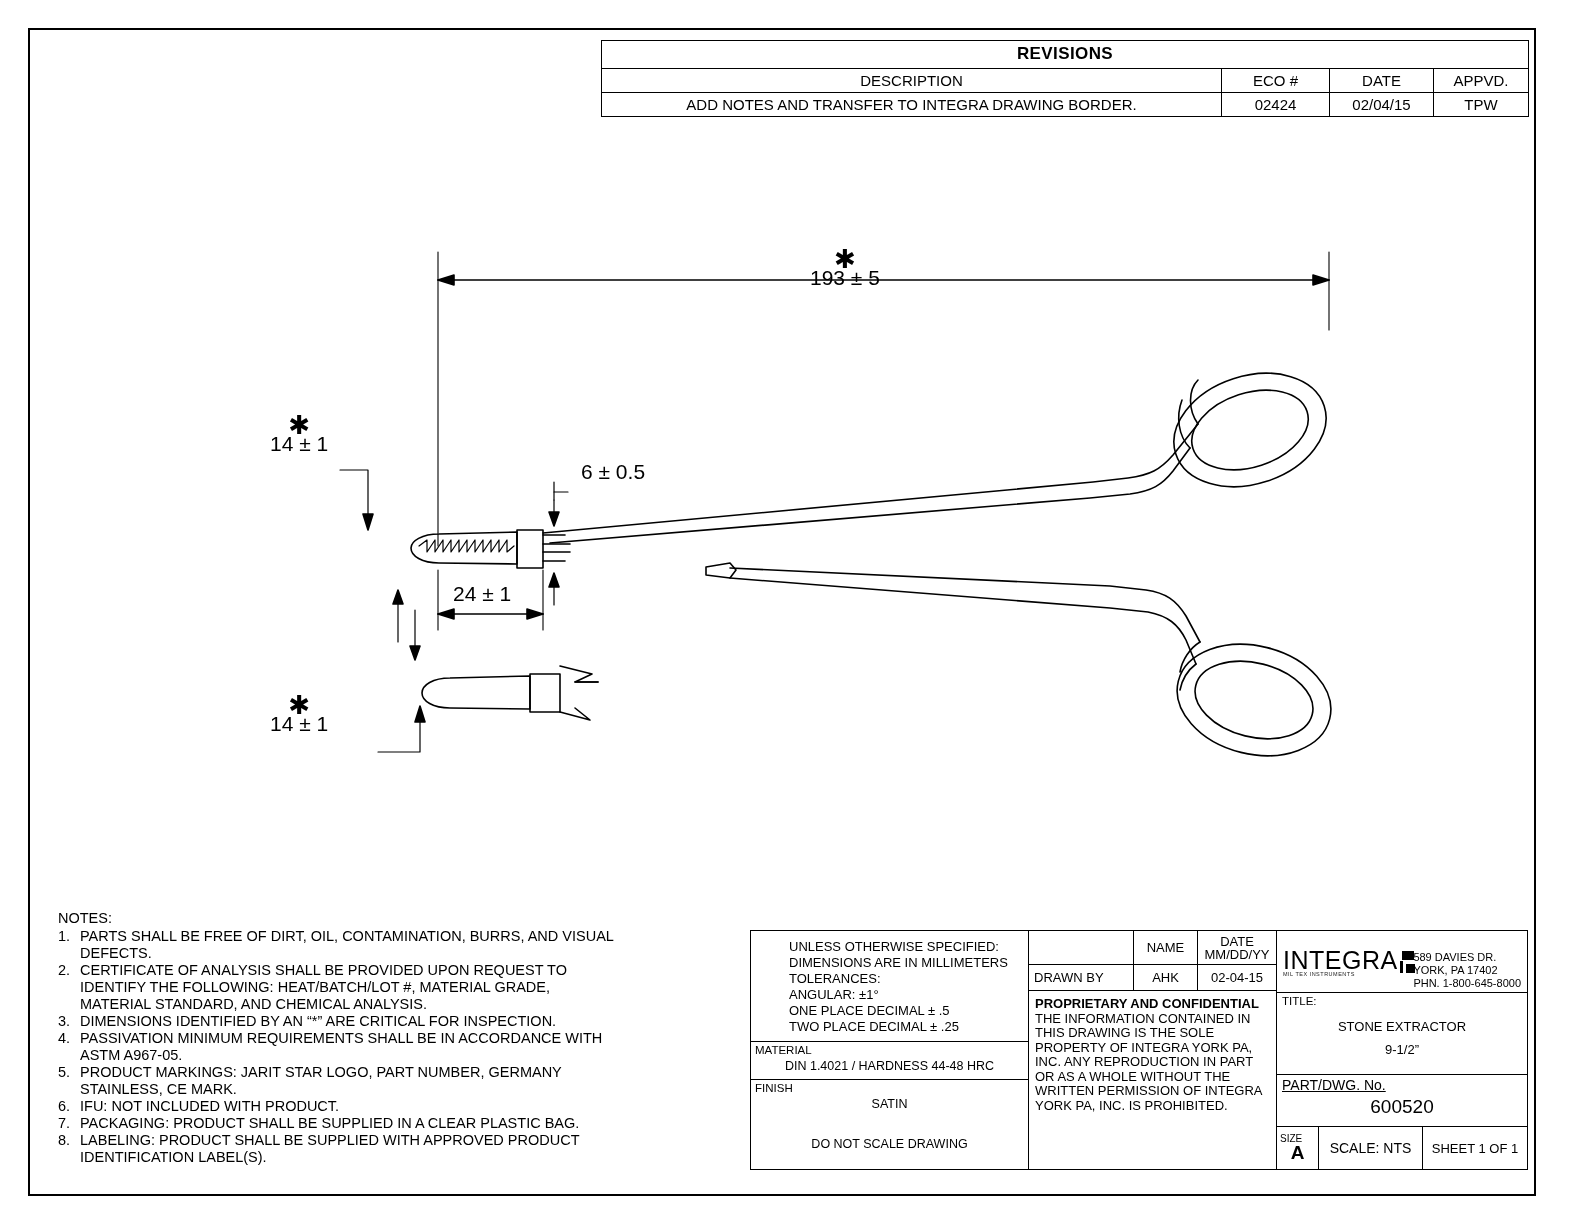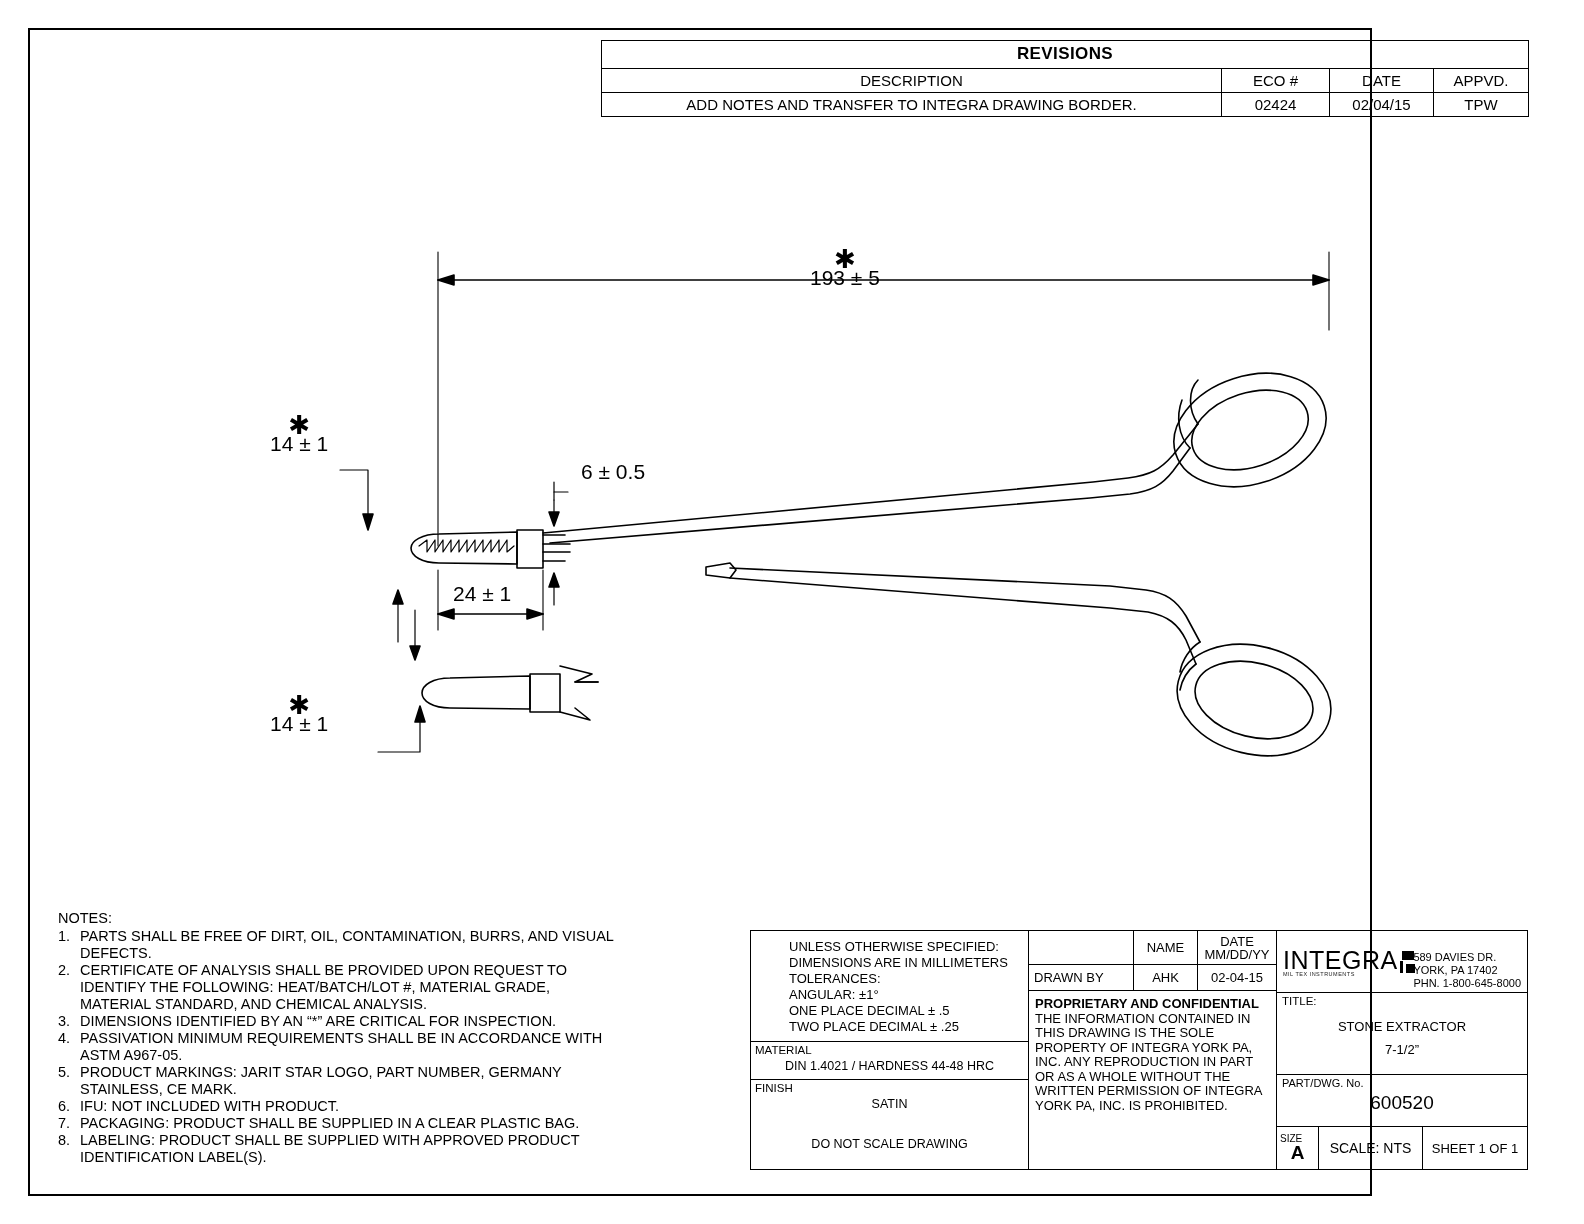--- a/index.html
+++ b/index.html
@@ -10,21 +10,21 @@
   body {
     width: 1584px; height: 1224px;
     font-family: "Liberation Sans", sans-serif;
     color: #000;
     position: relative;
     overflow: hidden;
   }
   .sheet {
     position: absolute;
     left: 28px; top: 28px;
-    width: 1344px; height: 1168px;
+    width: 1508px; height: 1168px;
     border: 2px solid #000;
   }
 
   
   .revisions {
     position: absolute;
     left: 571px; top: 10px;
     width: 928px;
     border: 1.5px solid #000;
     font-size: 15px;
@@ -137,21 +137,21 @@
   .logo-sub { font-size: 5.5px; letter-spacing: .5px; color: #222; margin-top: -4px;}
   .logo-mark { width: 16px; height: 22px; margin: 0 6px 0 2px; position: relative; }
   .logo-mark .sq { position: absolute; background: #000; }
   .addr { font-size: 11px; line-height: 13px; white-space: nowrap; margin-top: 18px; }
 
   .tb-title { height: 82px; border-bottom: 1.5px solid #000; position: relative; }
   .tb-title .lbl { font-size: 11.5px; padding: 2px 0 0 5px; }
   .tb-title .val { text-align: center; font-size: 13px; line-height: 23px; padding-top: 8px; }
 
   .tb-part { height: 52px; border-bottom: 1.5px solid #000; position: relative; }
-  .tb-part .lbl { font-size: 11px; padding: 2px 0 0 5px; }
+  .tb-part .lbl { font-size: 14px; padding: 2px 0 0 5px; text-decoration: underline; }
   .tb-part .val { text-align: center; font-size: 19px; padding-top: 3px; }
 
   .tb-foot { flex: 1 1 auto; display: flex; }
   .tb-foot .fc { border-right: 1.5px solid #000; display: flex; align-items: center; justify-content: center; }
   .tb-foot .fc:last-child { border-right: none; }
   .f-size { width: 42px; flex-direction: column; justify-content: flex-start; }
   .f-size .lbl { font-size: 10px; align-self: flex-start; padding-left: 3px; }
   .f-size .val { font-size: 19px; font-weight: bold; margin-top: -2px; }
   .f-scale { flex: 1 1 auto; font-size: 14px; }
   .f-sheet { width: 104px; font-size: 13px; }
@@ -350,21 +350,21 @@
           <div>589 DAVIES DR.</div>
           <div>YORK, PA 17402</div>
           <div>PHN. 1-800-645-8000</div>
         </div>
       </div>
 
       <div class="tb-title">
         <div class="lbl">TITLE:</div>
         <div class="val">
           <div>STONE EXTRACTOR</div>
-          <div>7-1/2”</div>
+          <div>9-1/2”</div>
         </div>
       </div>
 
       <div class="tb-part">
         <div class="lbl">PART/DWG. No.</div>
         <div class="val">600520</div>
       </div>
 
       <div class="tb-foot">
         <div class="fc f-size">

